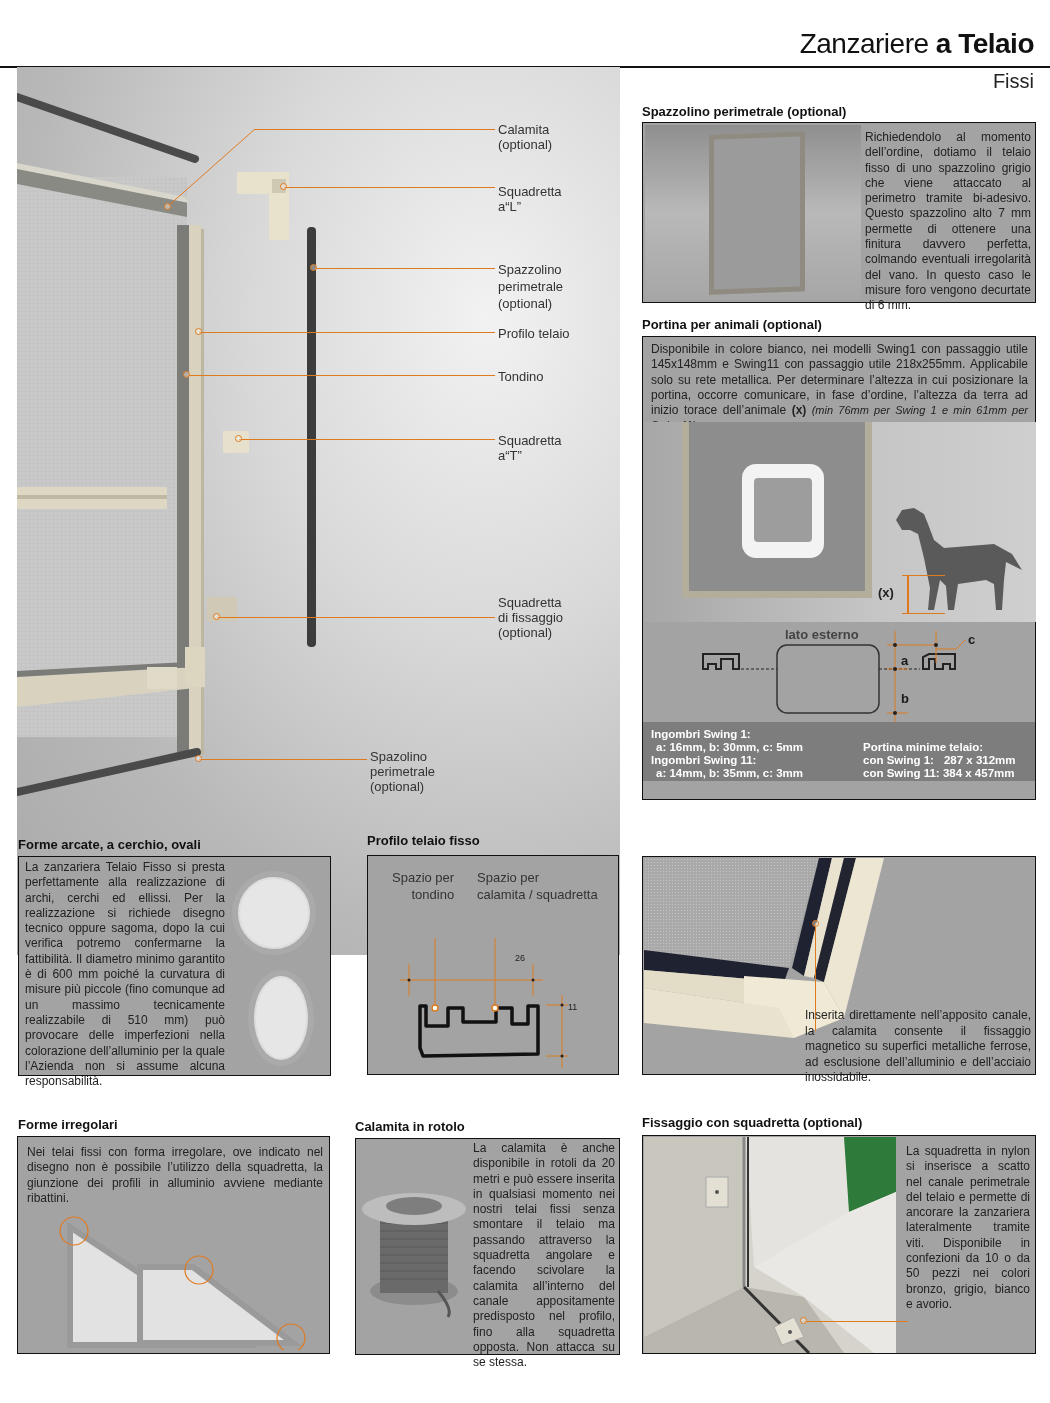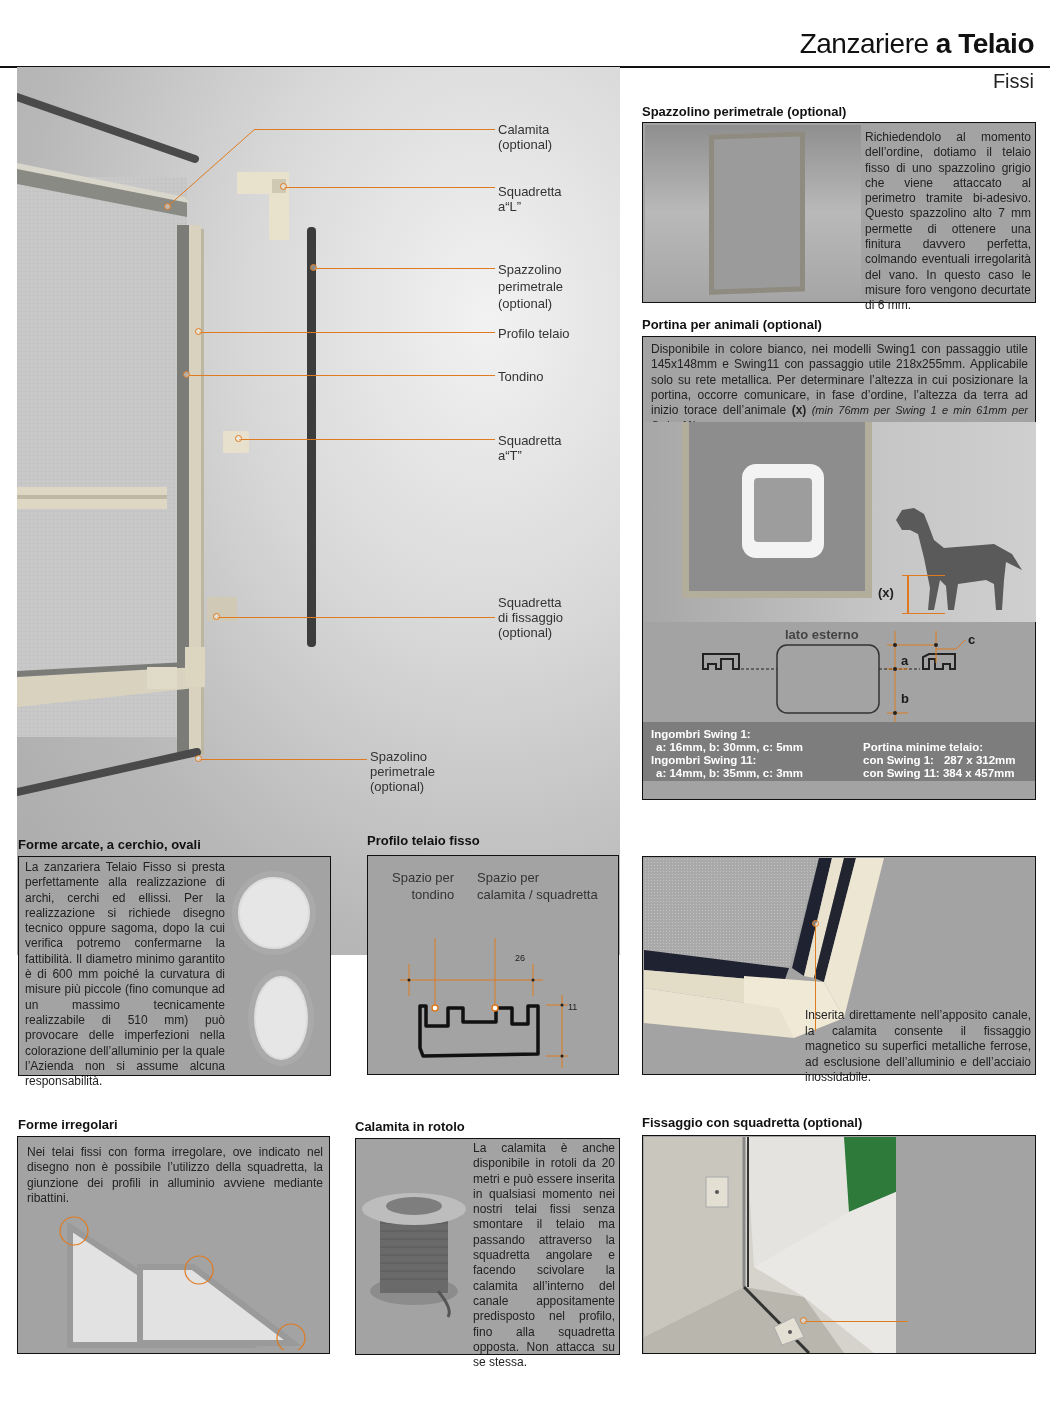--- a/index.html
+++ b/index.html
@@ -307,13 +307,14 @@
     <line x1="100" y1="0" x2="100" y2="150" stroke="#888" stroke-width="3"></line>
     <line x1="104" y1="0" x2="104" y2="150" stroke="#333" stroke-width="2"></line>
     <line x1="100" y1="150" x2="165" y2="216" stroke="#333" stroke-width="3"></line>
     <rect x="62" y="40" width="22" height="30" fill="#e3dfd3" stroke="#aaa"></rect>
     <circle cx="73" cy="55" r="2" fill="#555"></circle>
     <polygon points="130,190 150,180 160,200 138,208" fill="#e3dfd3" stroke="#aaa"></polygon>
     <circle cx="146" cy="195" r="2" fill="#555"></circle>
   </svg>
   <div class="abs" style="left:161px; top:185px; width:104px; height:1px; background:#e07a1f;"></div>
   <div class="dot" style="left:157px; top:181px;"></div>
+  <div class="abs txt" style="left:263px; top:8px; width:124px;">La squadretta in nylon si inserisce a scatto nel canale perimetrale del telaio e permette di ancorare la zanzariera lateralmente tramite viti. Disponibile in confezioni da 10 o da 50 pezzi nei colori bronzo, grigio, bianco e avorio.</div>
 </div>
 
 </body></html>

